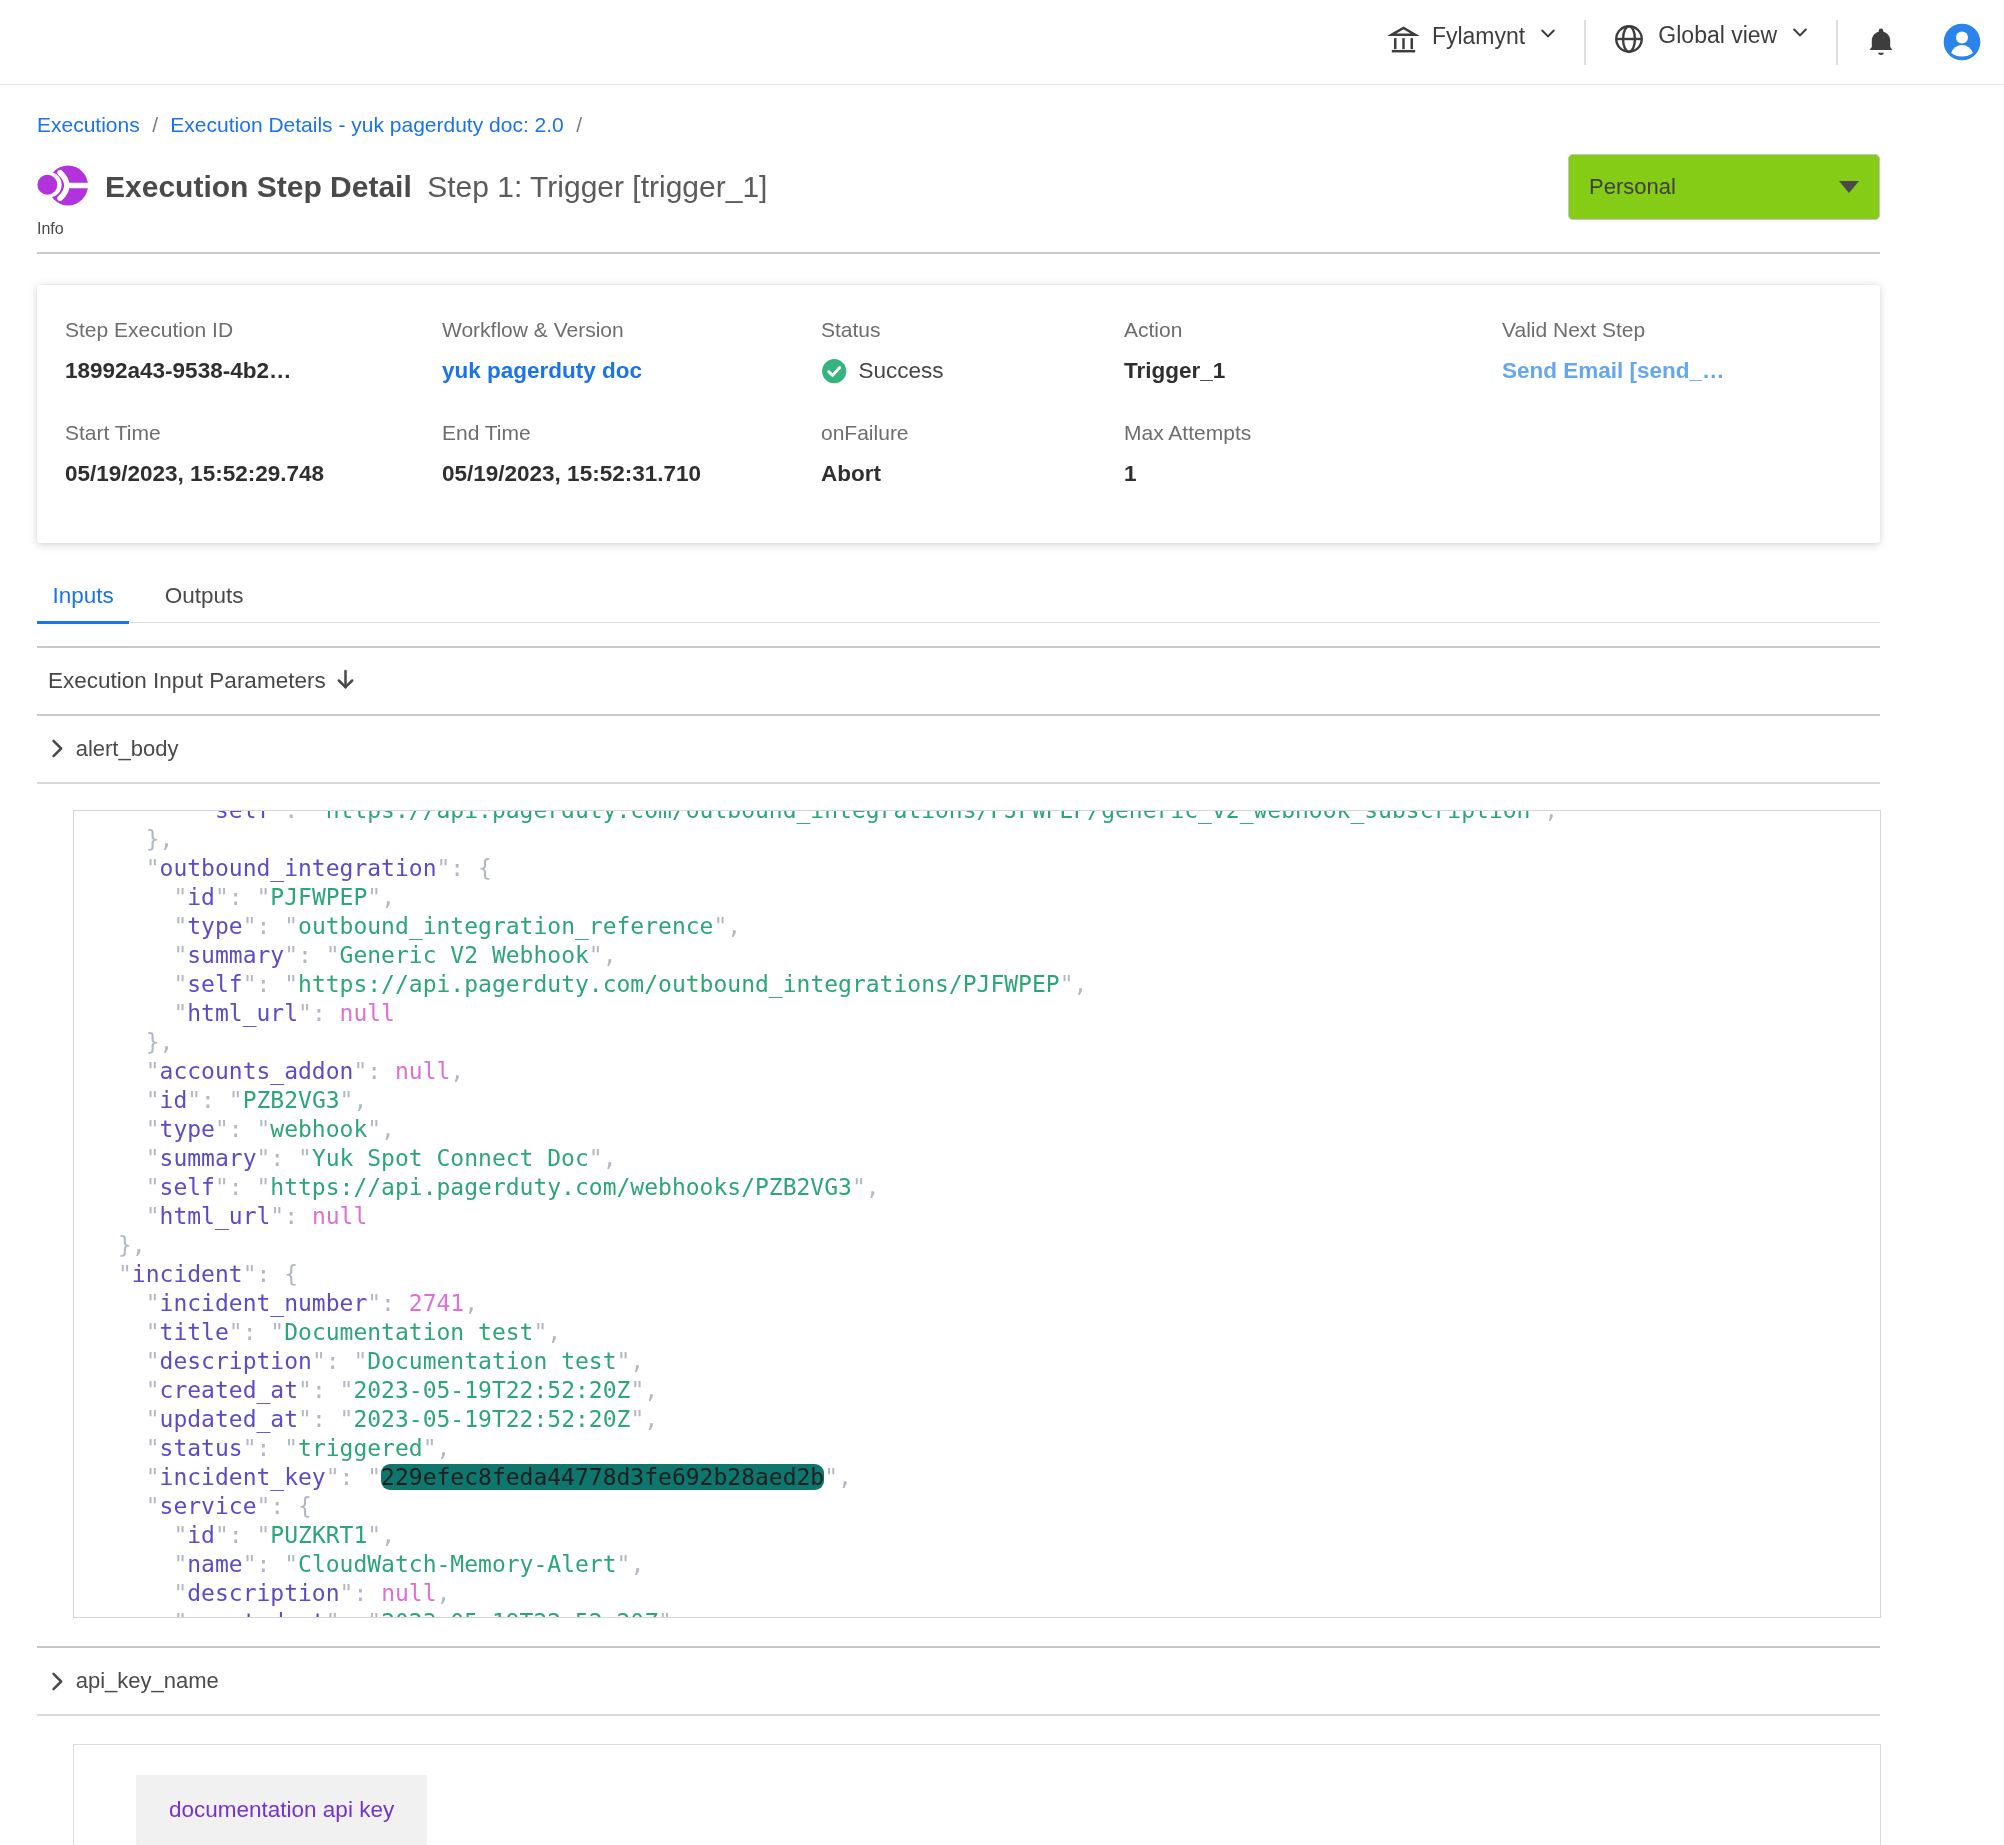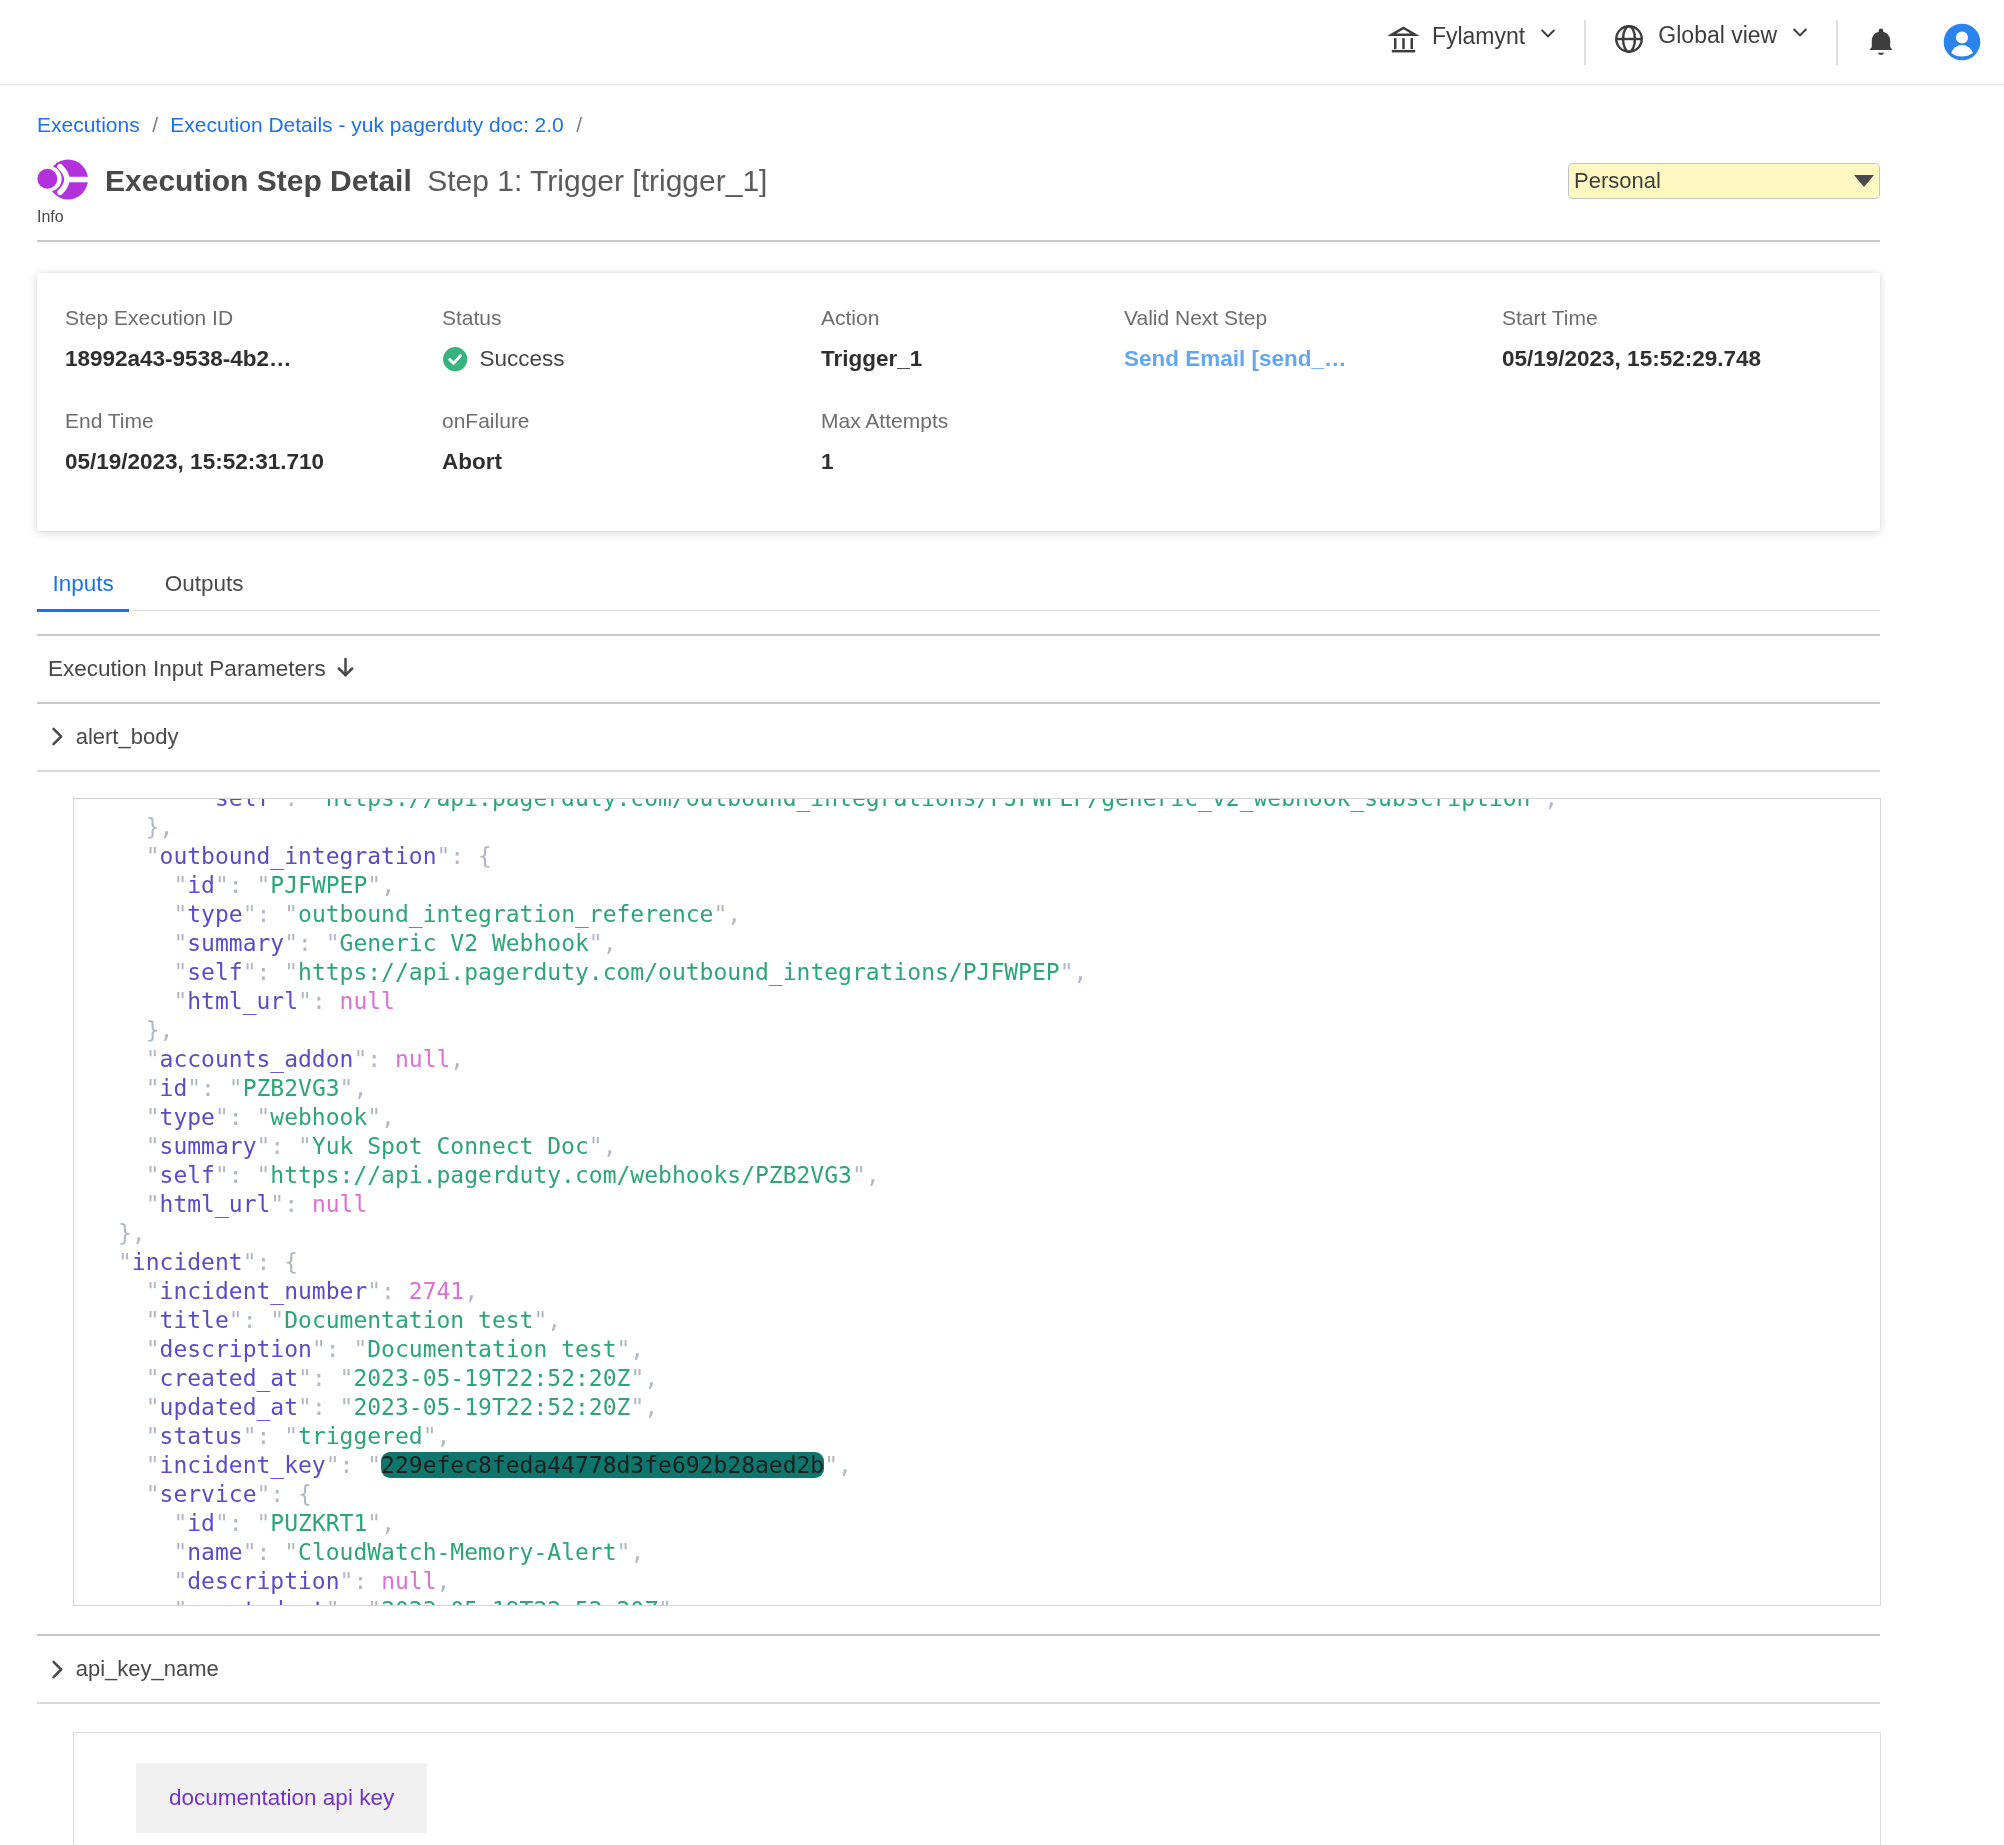--- a/index.html
+++ b/index.html
@@ -16,23 +16,23 @@
   .vdiv { width:1.6px; height:45px; background:#dedede; margin:0 26.4px; }
   .icon-btn { display:flex; align-items:center; justify-content:center; cursor:pointer; }
   .avatar { margin-left:44px; }
   
   .main { margin-left:37px; width:1843px; }
   .breadcrumb { margin-top:28px; display:flex; gap:12.4px; font-size:21px; color:#7a7a7a; }
   .crumb { color:#1a73e8; cursor:pointer; }
   .title-row { margin-top:17px; display:flex; align-items:center; }
   .page-title { margin-left:17px; font-size:30px; font-weight:700; color:#4a4a4a; }
   .page-subtitle { margin-left:15.5px; font-size:30px; font-weight:400; color:#5b5b5b; }
-  .scope-select { margin-left:auto; width:312px; height:36px; border:0.8px solid #c3c3c3; border-radius:4.7px;
-                  display:flex; align-items:center; justify-content:space-between; padding:0 5px;
-                  font-size:22px; color:#3f3f3f; background:#fef9c3; cursor:pointer; }
+  .scope-select { margin-left:auto; width:312px; height:66px; border:0.8px solid #c3c3c3; border-radius:4.7px;
+                  display:flex; align-items:center; justify-content:space-between; padding:0 20px;
+                  font-size:22px; color:#3f3f3f; background:#84cc16; cursor:pointer; }
   .caret-down { width:0; height:0; border-left:10px solid transparent; border-right:10px solid transparent;
                 border-top:12.4px solid #4a4a4a; }
   
   .info-heading { font-size:16px; color:#484848; }
   .hdiv { margin-top:14px; height:2.3px; background:#c9c9c9; }
   .info-card { margin-top:31px; background:#fff; border-radius:2.3px; padding:33px 28px 56px;
                box-shadow:0 1.6px 9.3px rgba(0,0,0,0.16), 0 0 1.6px rgba(0,0,0,0.08);
                display:grid; grid-template-columns:377px 379px 303px 378px 1fr; row-gap:37px; }
   .field-label { font-size:21px; color:#6d6d6d; }
   .field-value { margin-top:15.5px; font-size:22.5px; font-weight:700; color:#2f2f2f; }
@@ -147,20 +147,24 @@
 
   <div class="info-heading">Info</div>
   <div class="hdiv"></div>
 
   <div class="info-card">
     <div>
       <div class="field-label">Step Execution ID</div>
       <div class="field-value">18992a43-9538-4b2…</div>
     </div>
     <div>
+      <div class="field-label">Workflow &amp; Version</div>
+      <div class="field-value"><span class="link-strong">yuk pagerduty doc</span></div>
+    </div>
+    <div>
       <div class="field-label">Status</div>
       <div class="field-value plain status-line">
         <span style="display:inline-flex;">
           <svg width="26.4" height="26.4" viewBox="0 0 24 24">
             <circle cx="12" cy="12" r="11" fill="#36b37e"></circle>
             <polyline points="7,12.4 10.6,15.8 17,8.6" fill="none" stroke="#ffffff" stroke-width="2.6" stroke-linecap="round" stroke-linejoin="round"></polyline>
           </svg>
         </span>
         <span>Success</span>
       </div>

